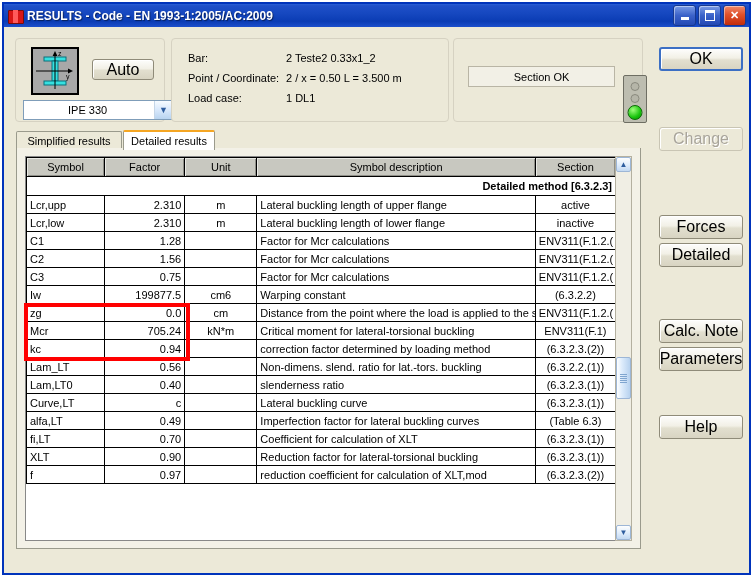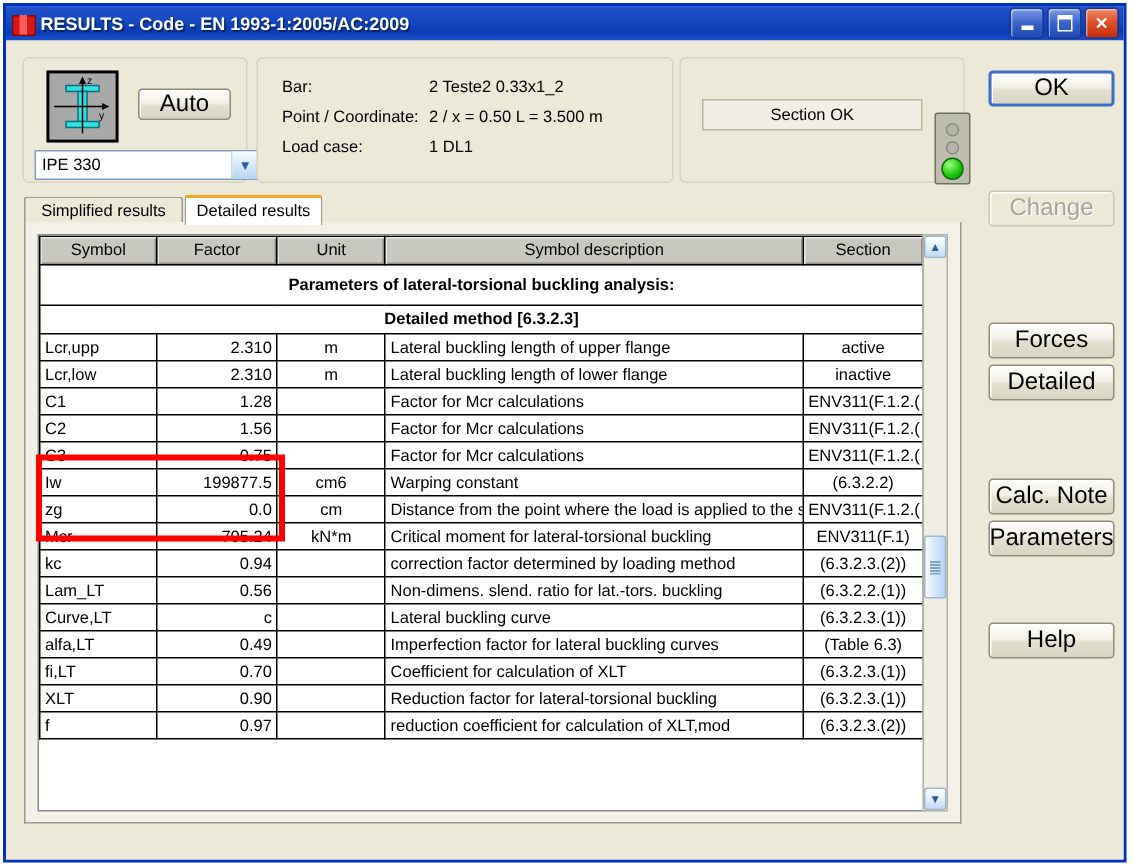--- a/index.html
+++ b/index.html
@@ -71,20 +71,21 @@
     background:#a8a8a8;border:2px solid #000;box-sizing:border-box;
   }
   #profile-thumb svg{display:block;}
   #btn-auto{
     position:absolute;left:76px;top:20px;width:62px;height:21px;
   }
   #combo-section{
     position:absolute;left:7px;top:61px;width:150px;height:20px;
     border:1px solid #7f9db9;background:#fff;display:flex;align-items:center;
     box-sizing:border-box;
+    padding-left:40px;
   }
   #combo-section .val{padding-left:4px;flex:1 1 auto;font-size:11px;}
   #combo-section .arrow{
     width:17px;height:18px;flex:0 0 auto;
     background:linear-gradient(to bottom,#f7fbff,#dbeafc 45%,#b9d4f0);
     border-left:1px solid #c5d6e8;
     display:flex;align-items:center;justify-content:center;
     color:#2e5d9e;font-size:9px;
   }
   
@@ -146,21 +147,21 @@
     font-size:11px;vertical-align:middle;overflow:hidden;white-space:nowrap;
   }
   td.c-sym{text-align:left;}
   td.c-val{text-align:right;}
   td.c-unit{text-align:center;}
   td.c-desc{text-align:left;}
   td.c-sec{text-align:center;}
   tr.title-row td{
     text-align:center;font-weight:bold;height:26px;font-size:11px;
   }
-  tr.sub-row td{text-align:center;font-weight:bold;height:18px;}
+  tr.sub-row td{text-align:right;font-weight:bold;height:18px;}
   
   #vscroll{
     position:absolute;right:8px;top:8px;width:17px;height:385px;
     background:#f0eee4;border:1px solid #b4b0a0;box-sizing:border-box;
   }
   .sb-btn{
     position:absolute;left:0;width:15px;height:15px;
     background:linear-gradient(to bottom,#fdfefe,#e2eefb 50%,#c3d9f2);
     border:1px solid #9db6d6;border-radius:2px;box-sizing:border-box;
     display:flex;align-items:center;justify-content:center;color:#2e5d9e;font-size:8px;
@@ -285,23 +286,20 @@
             <thead>
               <tr>
                 <th>Symbol</th>
                 <th>Factor</th>
                 <th>Unit</th>
                 <th>Symbol description</th>
                 <th>Section</th>
               </tr>
             </thead>
             <tbody id="tbody">
-                <tr class="title-row">
-                  <td colspan="5">Parameters of lateral-torsional buckling analysis:</td>
-                </tr>
                 <tr class="sub-row">
                   <td colspan="5">Detailed method [6.3.2.3]</td>
                 </tr>
                 <tr>
                   <td class="c-sym">Lcr,upp</td>
                   <td class="c-val">2.310</td>
                   <td class="c-unit">m</td>
                   <td class="c-desc">Lateral buckling length of upper flange</td>
                   <td class="c-sec">active</td>
                 </tr>
@@ -360,20 +358,27 @@
                   <td class="c-unit"></td>
                   <td class="c-desc">correction factor determined by loading method</td>
                   <td class="c-sec">(6.3.2.3.(2))</td>
                 </tr>
                 <tr>
                   <td class="c-sym">Lam_LT</td>
                   <td class="c-val">0.56</td>
                   <td class="c-unit"></td>
                   <td class="c-desc">Non-dimens. slend. ratio for lat.-tors. buckling</td>
                   <td class="c-sec">(6.3.2.2.(1))</td>
+                </tr>
+                <tr>
+                  <td class="c-sym">Lam,LT0</td>
+                  <td class="c-val">0.40</td>
+                  <td class="c-unit"></td>
+                  <td class="c-desc">slenderness ratio</td>
+                  <td class="c-sec">(6.3.2.3.(1))</td>
                 </tr>
                 <tr>
                   <td class="c-sym">Curve,LT</td>
                   <td class="c-val">c</td>
                   <td class="c-unit"></td>
                   <td class="c-desc">Lateral buckling curve</td>
                   <td class="c-sec">(6.3.2.3.(1))</td>
                 </tr>
                 <tr>
                   <td class="c-sym">alfa,LT</td>

